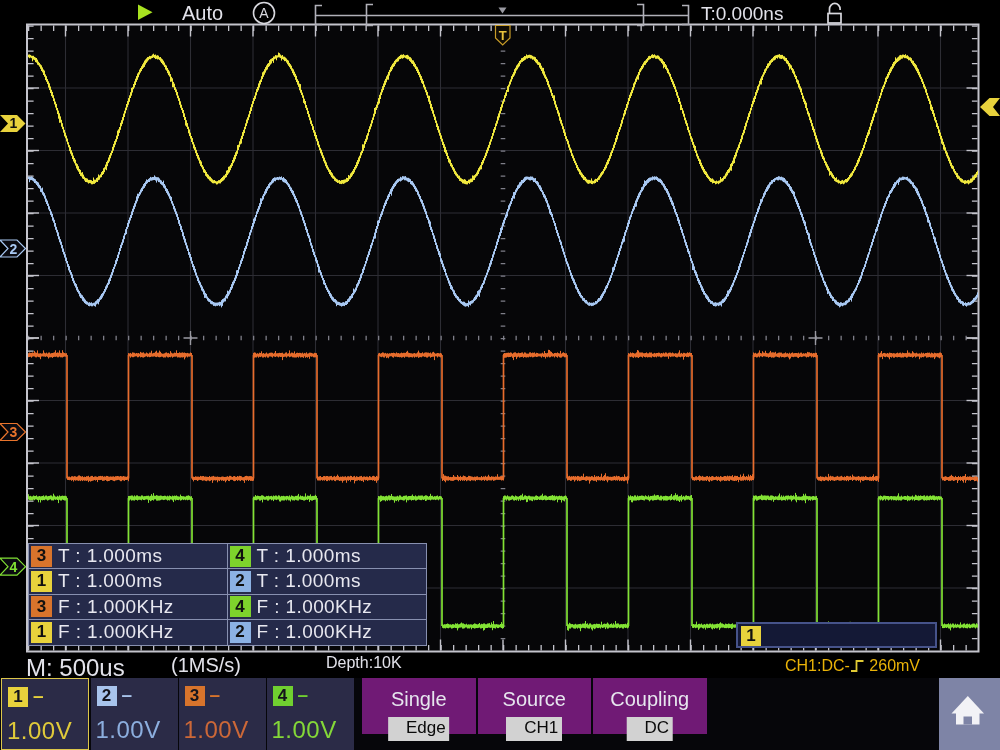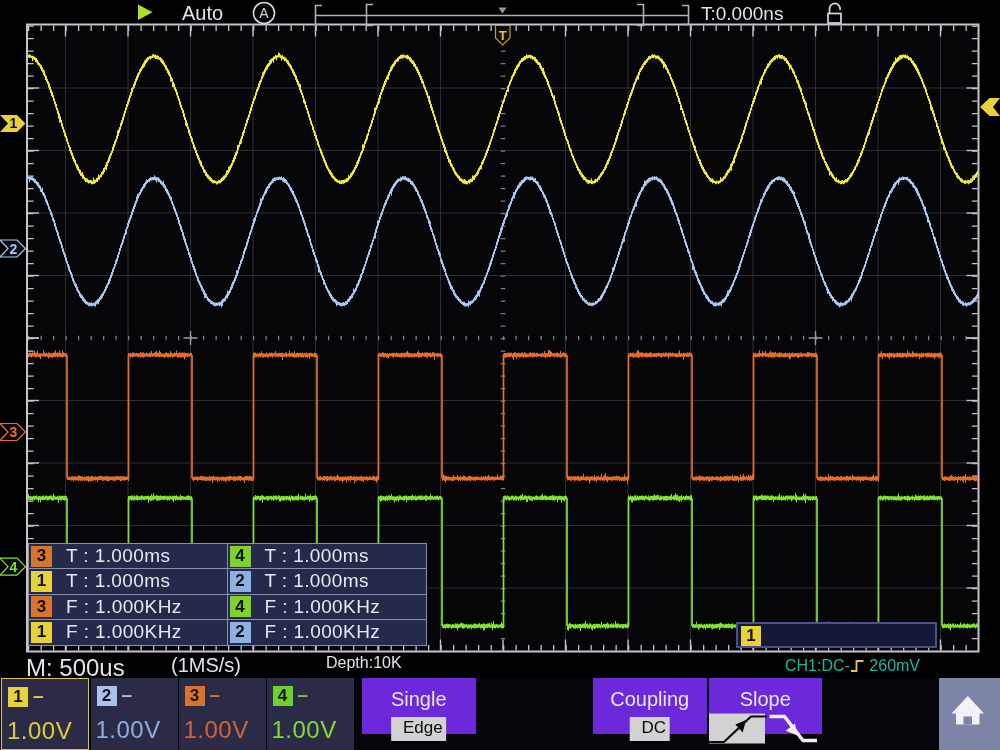--- a/index.html
+++ b/index.html
@@ -6,34 +6,34 @@
 #scope{position:absolute;left:0;top:0}
 .abs{position:absolute;white-space:nowrap}
 .w{color:#e2e2ea}
 
 #mbox{position:absolute;left:28px;top:543px;width:399px;height:103px;background:#252a4a;border:1px solid #8890b0}
 .mrow{display:flex;height:25.25px;border-bottom:1px solid #8890b0}
 .mrow:last-child{border-bottom:none}
 .mcell{width:50%;display:flex;align-items:center;border-right:1px solid #8890b0;padding-left:2px}
 .mcell:last-child{border-right:none}
 .bd{display:inline-flex;align-items:center;justify-content:center;width:21px;height:21px;color:#101010;font-weight:bold;font-size:17px}
-.mtx{color:#e8e8f0;font-size:19px;margin-left:14px;letter-spacing:0.4px}
+.mtx{color:#e8e8f0;font-size:19px;margin-left:6px;letter-spacing:0.4px}
 
 #fbox{position:absolute;left:736px;top:622px;width:201px;height:26px;background:#141936;border:2px solid #46538a}
 #fbox .bd{position:absolute;left:3px;top:2px;width:20px;height:20px}
 #fbox span.ft{position:absolute;left:0;top:0;width:100%;text-align:center;color:#e8ce44;font-size:20px;letter-spacing:1px;line-height:23px}
 
 #menu{position:absolute;left:0;top:678px;width:1000px;height:72px;background:#06060a}
 .chcell{position:absolute;top:0;height:72px;background:#2b2b47}
 .cbadge{position:absolute;left:6px;top:8px;width:20px;height:20px;color:#14141c;font-weight:bold;font-size:17px;display:flex;align-items:center;justify-content:center}
 .cdash{position:absolute;left:31px;top:6px;font-size:19px;font-weight:bold}
 .cval{position:absolute;left:5px;top:38px;font-size:24px;letter-spacing:0.5px}
-.panel{position:absolute;top:0;height:56px;background:#6d28d9}
+.panel{position:absolute;top:0;height:56px;background:#701a75}
 .ptitle{position:absolute;width:100%;text-align:center;top:10px;font-size:20px;color:#e6e6ee}
-.pbox{position:absolute;left:50%;transform:translateX(-50%);top:38.5px;background:#d2d2d2;color:#0a0a0a;font-size:17px;padding:1px 4px 3px 12px}
+.pbox{position:absolute;left:50%;transform:translateX(-50%);top:38.5px;background:#d2d2d2;color:#0a0a0a;font-size:17px;padding:1px 4px 3px 18px}
 .psub{position:absolute;width:100%;text-align:center;top:38px;font-size:20px;color:#e6e6ee}
 #home{position:absolute;left:938.5px;top:0;width:61.5px;height:72px;background:#7e84a6}
 </style></head>
 <body>
 <div id="screen">
 <svg id="scope" width="1000" height="750" viewBox="0 0 1000 750">
       <rect x="0" y="0" width="1000" height="750" fill="#000"></rect>
       <rect x="28.0" y="25.5" width="949.5" height="625.0" fill="#060608"></rect>
       <line x1="65.5" y1="25.5" x2="65.5" y2="650.5" stroke="#2d2d34" stroke-width="1.1"></line>
       <line x1="128.0" y1="25.5" x2="128.0" y2="650.5" stroke="#2d2d34" stroke-width="1.1"></line>
@@ -251,21 +251,21 @@
           <span class="mtx">F : 1.000KHz</span>
         </div>
       </div>
     </div>
 <div id="fbox">
       <span class="bd" style="background:#e8d23c;">1</span>
     </div>
 <div class="abs w" style="left:26px;top:654px;font-size:24px">M: 500us</div>
 <div class="abs w" style="left:171px;top:654px;font-size:20px">(1MS/s)</div>
 <div class="abs w" style="left:326px;top:654px;font-size:16px">Depth:10K</div>
-<div class="abs" style="left:785px;top:657px;font-size:16px;color:#14b8a6">CH1:DC-<svg width="15" height="15" style="vertical-align:-2px">
+<div class="abs" style="left:785px;top:657px;font-size:16px;color:#eab308">CH1:DC-<svg width="15" height="15" style="vertical-align:-2px">
         <path d="M1,13 h5.5 v-10 h7" fill="none" stroke="#e0ca34" stroke-width="1.8"></path>
       </svg> 260mV</div>
 <div id="menu">
   <div class="chcell" style="left:1px;width:88px;border:1px solid #dcc64a">
     <div class="cbadge" style="background:#e8d23c">1</div>
         <div class="cdash" style="color:#e8d23c">–</div>
     <div class="cval" style="color:#e0ca3a">1.00V</div>
   </div>
   <div class="chcell" style="left:90.5px;width:87px">
     <div class="cbadge" style="background:#a8c4ec">2</div>
@@ -279,33 +279,27 @@
   </div>
   <div class="chcell" style="left:266.5px;width:87px">
     <div class="cbadge" style="background:#70d030">4</div>
         <div class="cdash" style="color:#70d030">–</div>
     <div class="cval" style="color:#84d838">1.00V</div>
   </div>
   <div class="panel" style="left:362px;width:113.5px">
     <div class="ptitle">Single</div>
         <div class="pbox">Edge</div>
   </div>
+  <div class="panel" style="left:477.5px;width:113.5px">
+    <div class="ptitle">Source</div>
+        <div class="pbox">CH1</div>
+  </div>
   <div class="panel" style="left:593px;width:113.5px">
     <div class="ptitle">Coupling</div>
         <div class="pbox">DC</div>
-  </div>
-  <div class="panel" style="left:708.5px;width:113.5px">
-    <div class="ptitle">Slope</div>
-    <svg width="113" height="72" style="position:absolute;left:0;top:0">
-      <rect x="0" y="35.5" width="56" height="30" fill="#d2d2d2"></rect>
-      <path d="M0,64 h15 L42,38.5 h16" stroke="#0a0a0a" stroke-width="2.2" fill="none"></path>
-      <polygon points="37,42 26.3,46.6 33.7,54.6" fill="#0a0a0a"></polygon>
-      <path d="M60.5,38.5 h15 L94,62.5 h14" stroke="#f0f0f4" stroke-width="3.4" fill="none"></path>
-      <polygon points="88.5,57.5 85.9,45.4 76.7,52.8" fill="#f0f0f4"></polygon>
-    </svg>
   </div>
   <div id="home">
     <svg width="61" height="72">
           <g fill="#f2f2f6">
       <polygon points="28.8,18 12.5,35.5 45,35.5"></polygon>
       <rect x="17" y="33" width="23.5" height="13.5"></rect>
       <rect x="24.5" y="38.5" width="8.5" height="8" fill="#7e84a6"></rect>
     </g>
         </svg>
   </div>

